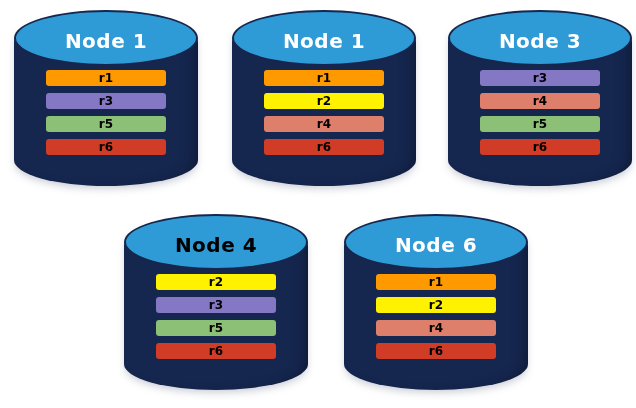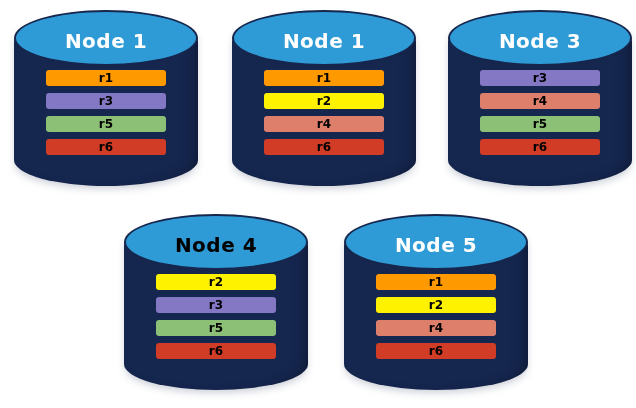--- a/index.html
+++ b/index.html
@@ -197,21 +197,21 @@
         </div>
         <div class="replica" style="background: rgb(208, 60, 38);">
           <span class="replica-label" style="color: rgb(0, 0, 0);">r6</span>
         </div>
       </div>
     </div>
     <div class="node" style="left: 340px; top: 212px;">
       <div class="shadow"></div>
       <div class="body" style="background: rgb(21, 38, 79);"></div>
       <div class="top" style="background: rgb(46, 155, 214); border-color: rgb(22, 38, 77);">
-        <div class="top-label" style="color: rgb(255, 255, 255);">Node  5</div>
+        <div class="top-label" style="color: rgb(255, 255, 255);">Node  6</div>
       </div>
       <div class="replicas">
         <div class="replica" style="background: rgb(255, 153, 0);">
           <span class="replica-label" style="color: rgb(0, 0, 0);">r1</span>
         </div>
         <div class="replica" style="background: rgb(255, 242, 0);">
           <span class="replica-label" style="color: rgb(0, 0, 0);">r2</span>
         </div>
         <div class="replica" style="background: rgb(222, 127, 107);">
           <span class="replica-label" style="color: rgb(0, 0, 0);">r4</span>

